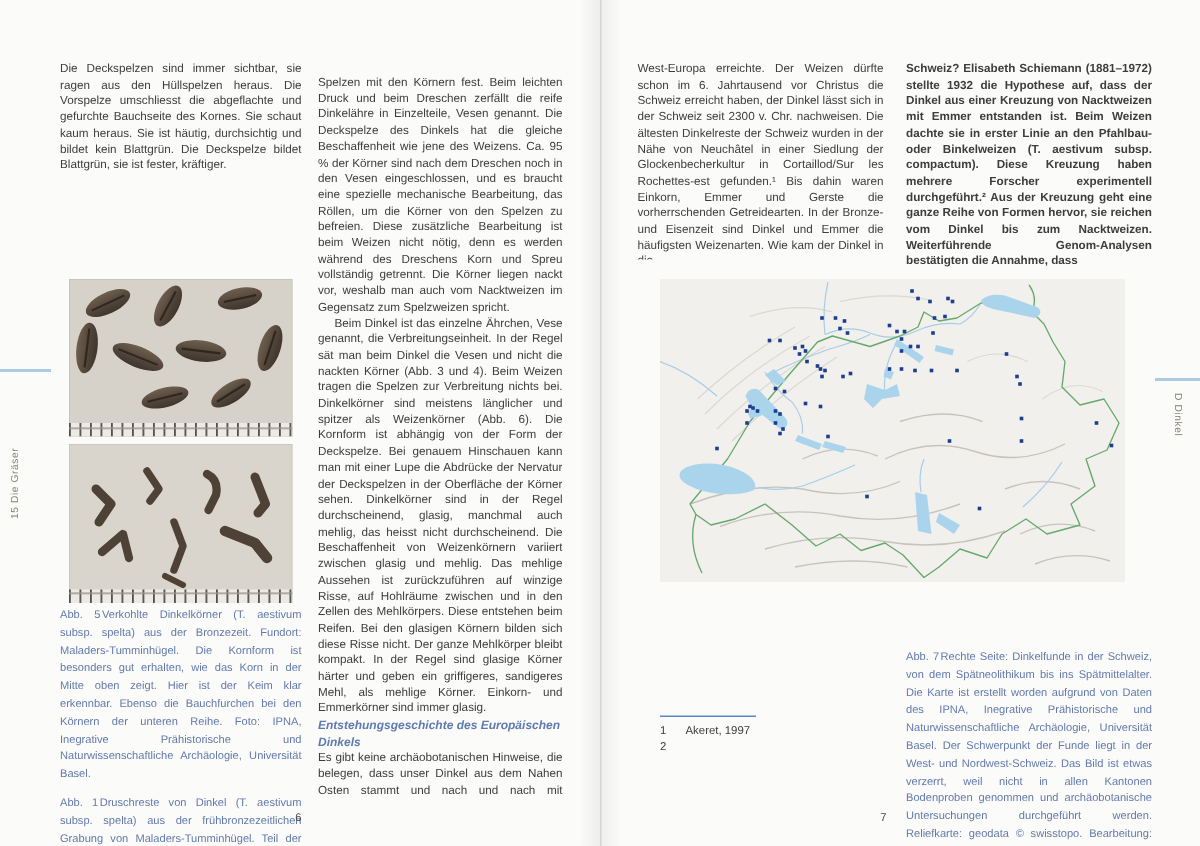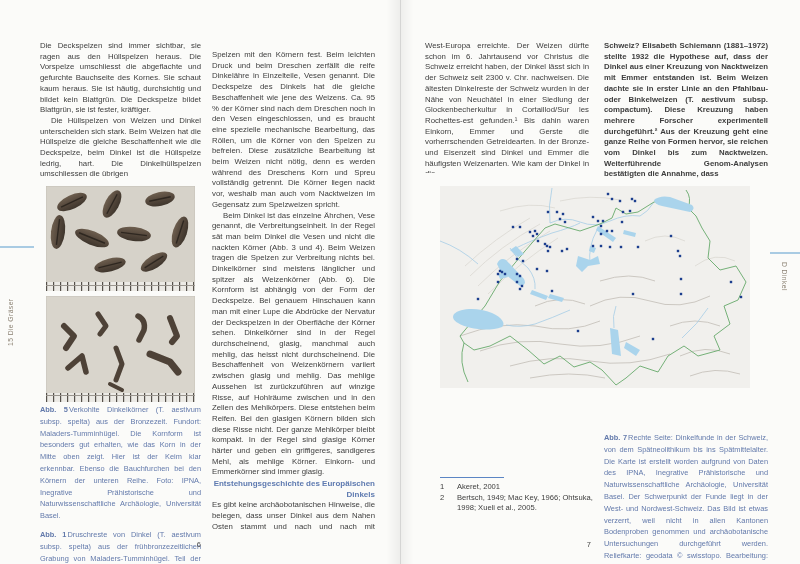--- a/index.html
+++ b/index.html
@@ -12,27 +12,28 @@
   .abs{position:absolute;}
   
   .body-text{
     font-size:7.8px;line-height:10.7px;text-align:justify;color:#3d3d3d;
     overflow:hidden;
   }
   .body-text p{margin:0;}
   .body-text p.indent{text-indent:11px;}
   .heading{
     font-weight:bold;color:#5e7ab0;margin:10px 0 3px 0;font-size:8px;line-height:11px;
-    text-align:right;
+    text-align:left;
+    font-style:italic;
   }
   
   .caption{
     font-size:7.4px;line-height:11.8px;color:#6279ab;text-align:justify;
   }
-  .caption .cap-label{font-weight:bold;margin-right:1px;}
+  .caption .cap-label{font-weight:normal;margin-right:1px;}
   .caption + .caption{margin-top:7px;}
   
   .fn-rule{height:0;border-top:1.4px solid #5b85c4;}
   .fn-row{display:flex;font-size:7.6px;line-height:10.6px;color:#3d3d3d;}
   .fn-num{width:17px;flex:0 0 17px;}
   .fn-text{flex:1;}
   .pagenum{font-size:7.5px;color:#4a4a4a;text-align:right;}
   
   .tab-rule{height:1.6px;background:#a9cbe3;}
   .vlabel{
@@ -49,21 +50,20 @@
 </head>
 <body>
 
 <div class="abs" style="left:0;top:0;width:400px;height:396px;">
 
   <div class="abs tab-rule" style="left:0;top:246px;width:34px;"></div>
   <div class="abs vlabel up" style="left:7px;top:256px;height:90px;">15   Die Gräser</div>
 
   <div class="abs body-text" style="left:40px;top:41px;width:161px;height:140px;">
     <p>Die Deckspelzen sind immer sichtbar, sie ragen aus den Hüllspelzen heraus. Die Vorspelze umschliesst die abgeflachte und gefurchte Bauchseite des Kornes. Sie schaut kaum heraus. Sie ist häutig, durchsichtig und bildet kein Blattgrün. Die Deckspelze bildet Blattgrün, sie ist fester, kräftiger.</p>
-    <p class="indent">Die Hüllspelzen von Weizen und Dinkel unterscheiden sich stark. Beim Weizen hat die Hüllspelze die gleiche Beschaffenheit wie die Deckspelze, beim Dinkel ist die Hüllspelze ledrig, hart. Die Dinkelhüllspelzen umschliessen die übrigen</p>
   </div>
 
   <svg class="abs photo" style="left:46px;top:186px;" width="149" height="105" viewBox="0 0 149 105">
     <defs>
       <linearGradient id="grain" x1="0" y1="0" x2="0" y2="1">
         <stop offset="0" stop-color="#6e5f4f"></stop>
           <stop offset="0.5" stop-color="#55483c"></stop>
           <stop offset="1" stop-color="#3e352c"></stop>
       </linearGradient>
       <pattern id="ruler" width="7" height="9" patternUnits="userSpaceOnUse">
@@ -296,23 +296,22 @@
 
   <div class="abs caption" style="left:204px;top:432px;width:164px;">
     <span class="cap-label">Abb. 7</span><span>Rechte Seite: Dinkelfunde in der Schweiz, von dem Spätneolithikum bis ins Spätmittelalter. Die Karte ist erstellt worden aufgrund von Daten des IPNA, Inegrative Prähistorische und Naturwissenschaftliche Archäologie, Universität Basel. Der Schwerpunkt der Funde liegt in der West- und Nordwest-Schweiz. Das Bild ist etwas verzerrt, weil nicht in allen Kantonen Bodenproben genommen und archäobotanische Untersuchungen durchgeführt werden. Reliefkarte: geodata © swisstopo. Bearbeitung: Peer Schilperoord.</span>
   </div>
 
   <div class="abs" style="left:40px;top:477px;width:156px;">
     <div class="fn-rule" style="width:64px;margin-bottom:4px;"></div>
     <div id="footnote-list">
         <div class="fn-row">
           <span class="fn-num">1</span>
-          <span class="fn-text">Akeret, 2001</span>
+          <span class="fn-text">Akeret, 1997</span>
         </div>
         <div class="fn-row">
           <span class="fn-num">2</span>
-          <span class="fn-text">Bertsch, 1949; Mac Key, 1966; Ohtsuka, 1998; Xueli et al., 2005.</span>
         </div>
       </div>
   </div>
 
   <div class="abs pagenum" style="left:25px;top:540px;width:166px;">7</div>
 </div>
 
 </body></html>

